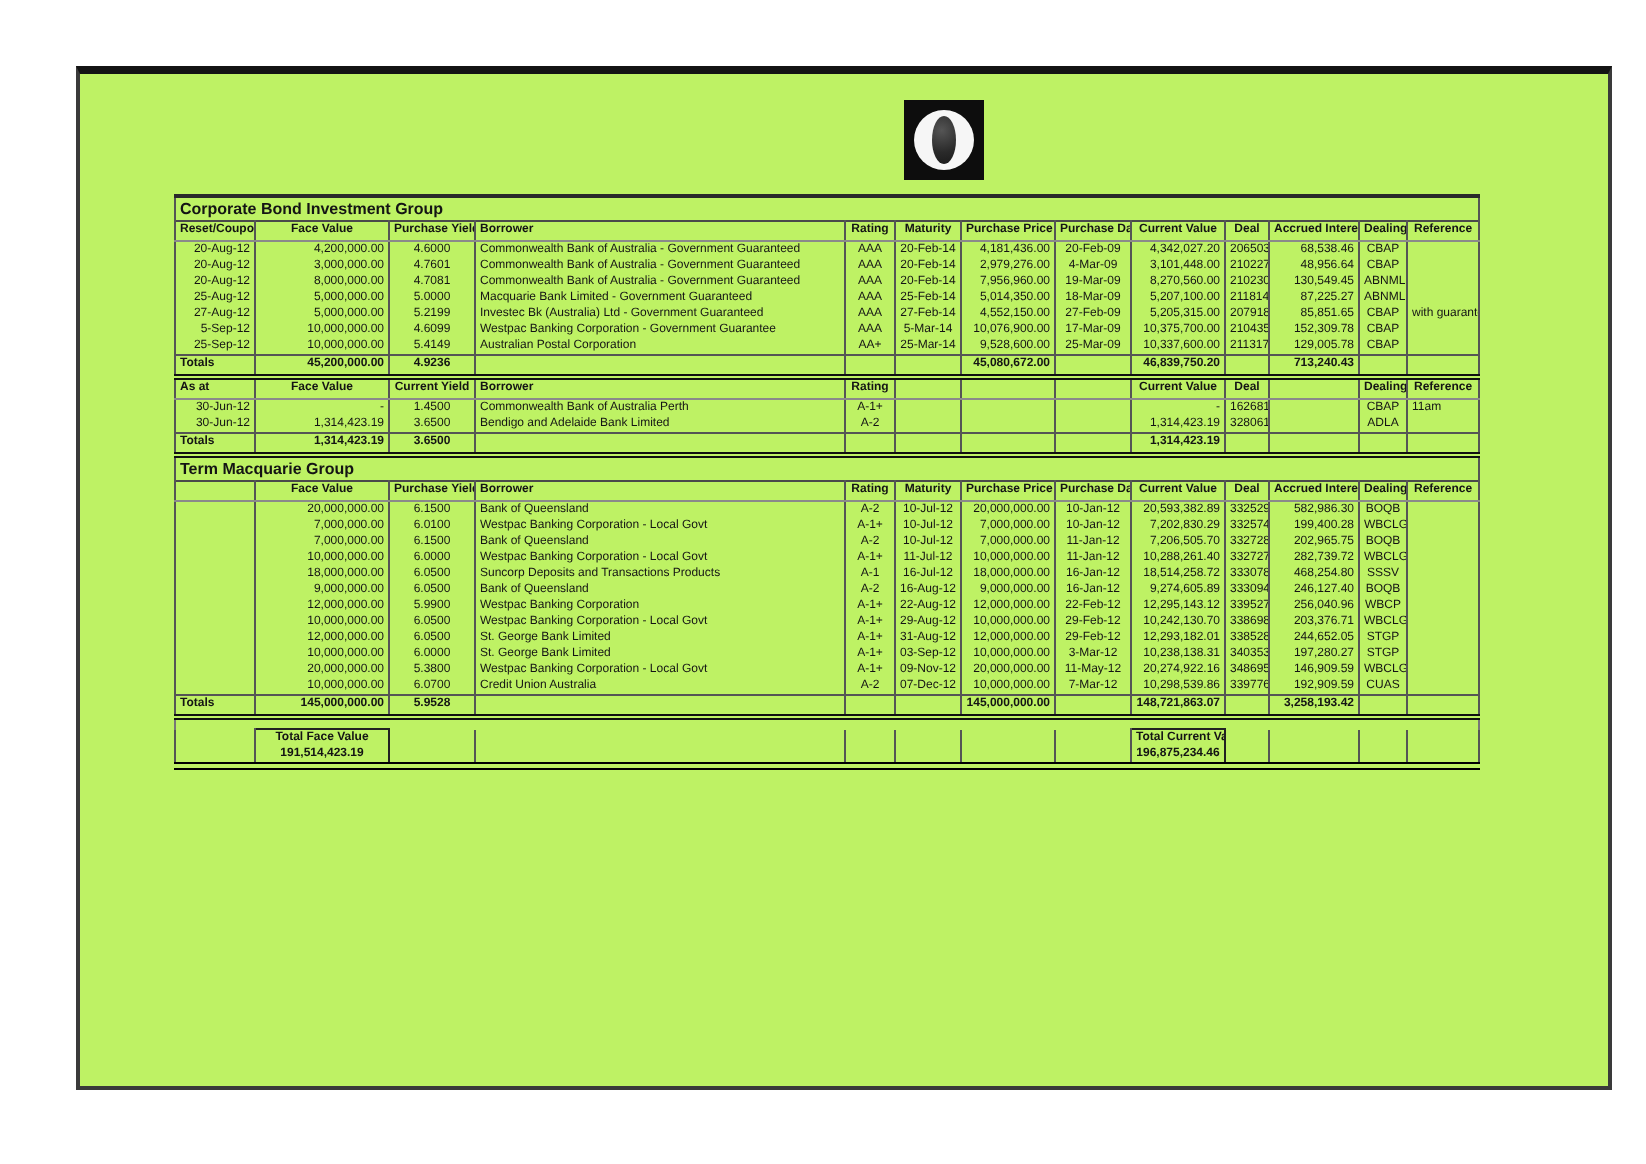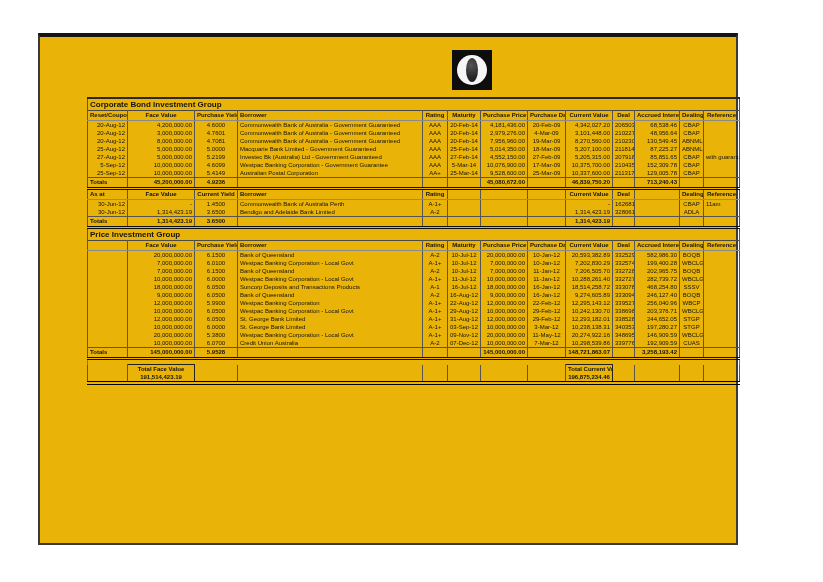--- a/index.html
+++ b/index.html
@@ -1,22 +1,22 @@
 <!DOCTYPE html>
 <html><head>
 <meta charset="utf-8">
 <style>
   html,body{margin:0;padding:0;}
   body{
     width:823px;height:582px;position:relative;background:#ffffff;
     font-family:"Liberation Sans", sans-serif;color:#111;
   }
   .sheet{
-    position:absolute;left:38px;top:33px;width:700px;height:512px;
-    background:#eab308;border:2px solid #3a3a3a;border-top:4px solid #141414;
+    position:absolute;left:38px;top:33px;width:768px;height:512px;
+    background:#bef264;border:2px solid #3a3a3a;border-top:4px solid #141414;
     box-sizing:border-box;
   }
   .logo{
     position:absolute;left:412px;top:13px;width:40px;height:40px;
     background:#0d0d0d;display:flex;align-items:center;justify-content:center;
   }
   .logo-circle{
     width:30px;height:30px;border-radius:50%;background:#f6f6f6;
     display:flex;align-items:center;justify-content:center;
   }
@@ -281,21 +281,21 @@
             <td class="c7"></td>
             <td class="c8">1,314,423.19</td>
             <td class="c9"></td>
             <td class="c10"></td>
             <td class="c11"></td>
             <td class="c12"></td>
           </tr>
         </tbody>
         <tbody>
           <tr class="title">
-            <td colspan="13">Price Investment Group</td>
+            <td colspan="13">Term Macquarie Group</td>
           </tr>
           <tr class="head">
             <td class="c0"></td>
             <td class="c1">Face Value</td>
             <td class="c2">Purchase Yield</td>
             <td class="c3">Borrower</td>
             <td class="c4">Rating</td>
             <td class="c5">Maturity</td>
             <td class="c6">Purchase Price</td>
             <td class="c7">Purchase Date</td>

